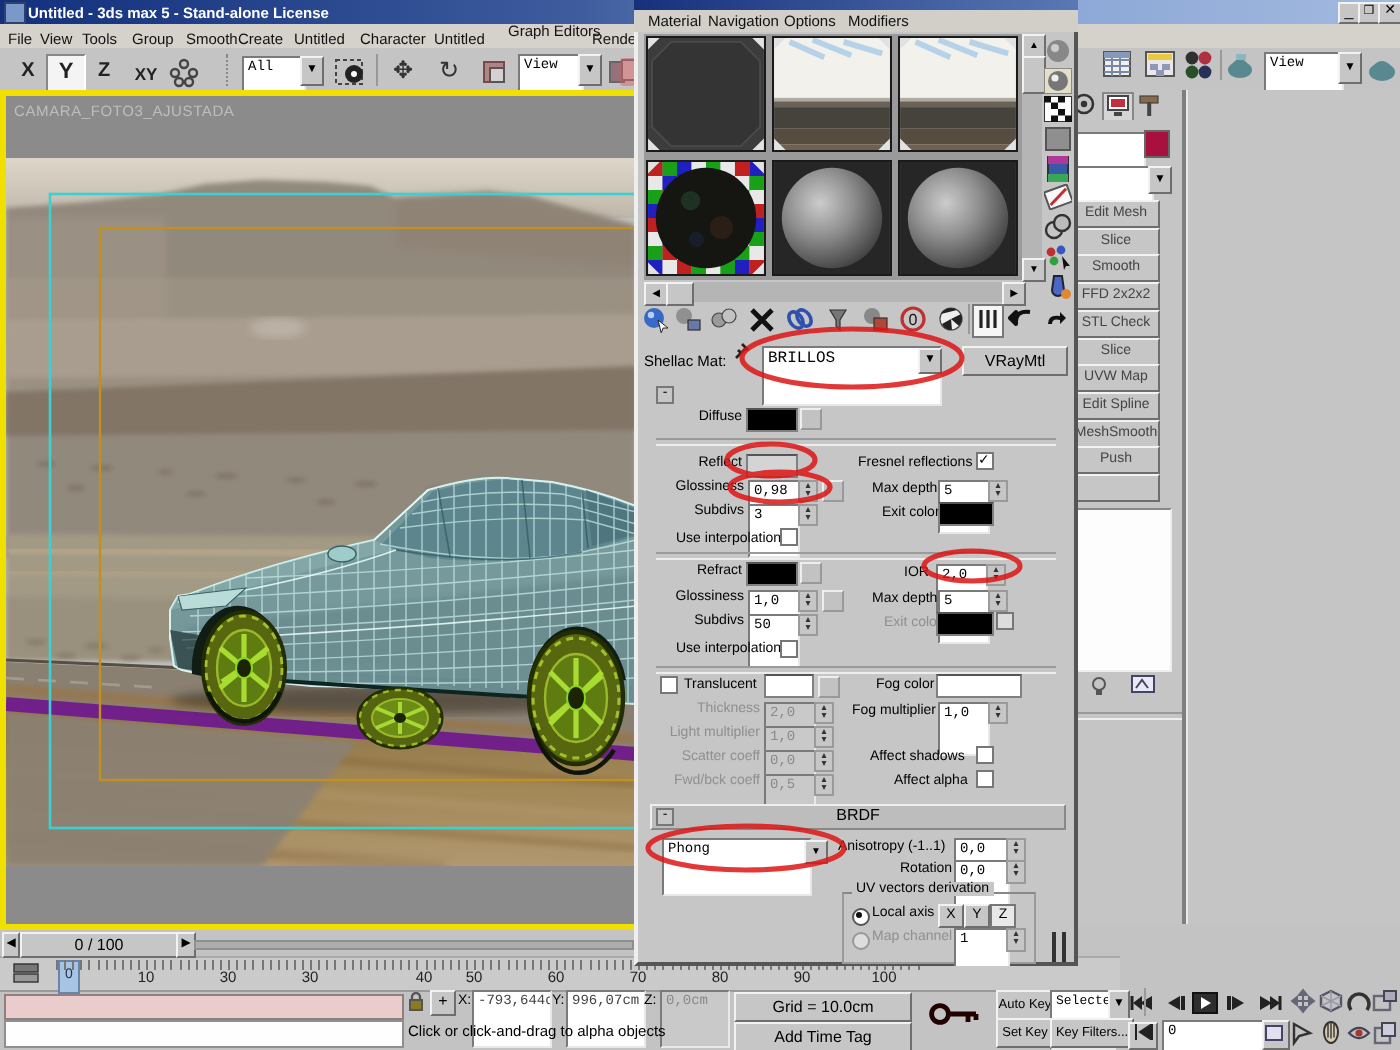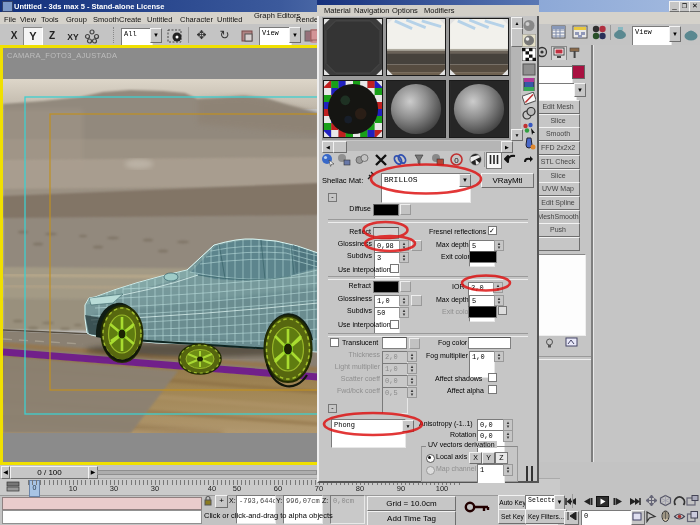--- a/index.html
+++ b/index.html
@@ -912,20 +912,21 @@
         <div class="spin abs" style="left:90px;top:375px;width:8px;height:9px;">▴<br>▾</div>
         <div class="abs" style="left:118px;top:375px;font-size:7px;white-space:nowrap;">Affect shadows</div>
         <div class="cb" style="left:171px;top:373px;"></div>
         <div class="abs glbl" style="left:-7px;top:387px;width:70px;text-align:right;font-size:7px;white-space:nowrap;">Fwd/bck coeff</div>
         <div class="fld abs gfld" style="left:65px;top:387px;width:22px;height:8px;">0,5</div>
         <div class="spin abs" style="left:90px;top:387px;width:8px;height:9px;">▴<br>▾</div>
         <div class="abs" style="left:130px;top:387px;font-size:7px;white-space:nowrap;">Affect alpha</div>
         <div class="cb" style="left:171px;top:385px;"></div>
       </div>
 
+ <div class="rollh" style="left:8px;top:402px;width:206px;height:11px;">BRDF</div>
  <div class="abs" style="left:11px;top:404px;width:7px;height:7px;background:#c6c6c6;border:1px solid #777;font-size:7px;line-height:6px;text-align:center;">-</div>
  <div class="abs fld" style="left:14px;top:419px;width:71px;height:10px;">Phong</div>
  <div class="abs btn3" style="left:85px;top:420px;width:10px;height:10px;font-size:5px;text-align:center;line-height:10px;">▼</div>
  <div class="lbl" style="left:102px;top:420px;">Anisotropy (-1..1)</div>
  <div class="abs fld" style="left:160px;top:419px;width:24px;height:9px;">0,0</div>
  <div class="abs spin" style="left:186px;top:419px;width:8px;height:10px;">▴<br>▾</div>
  <div class="lbl" style="left:133px;top:431px;">Rotation</div>
  <div class="abs fld" style="left:160px;top:430px;width:24px;height:9px;">0,0</div>
  <div class="abs spin" style="left:186px;top:430px;width:8px;height:10px;">▴<br>▾</div>
 

